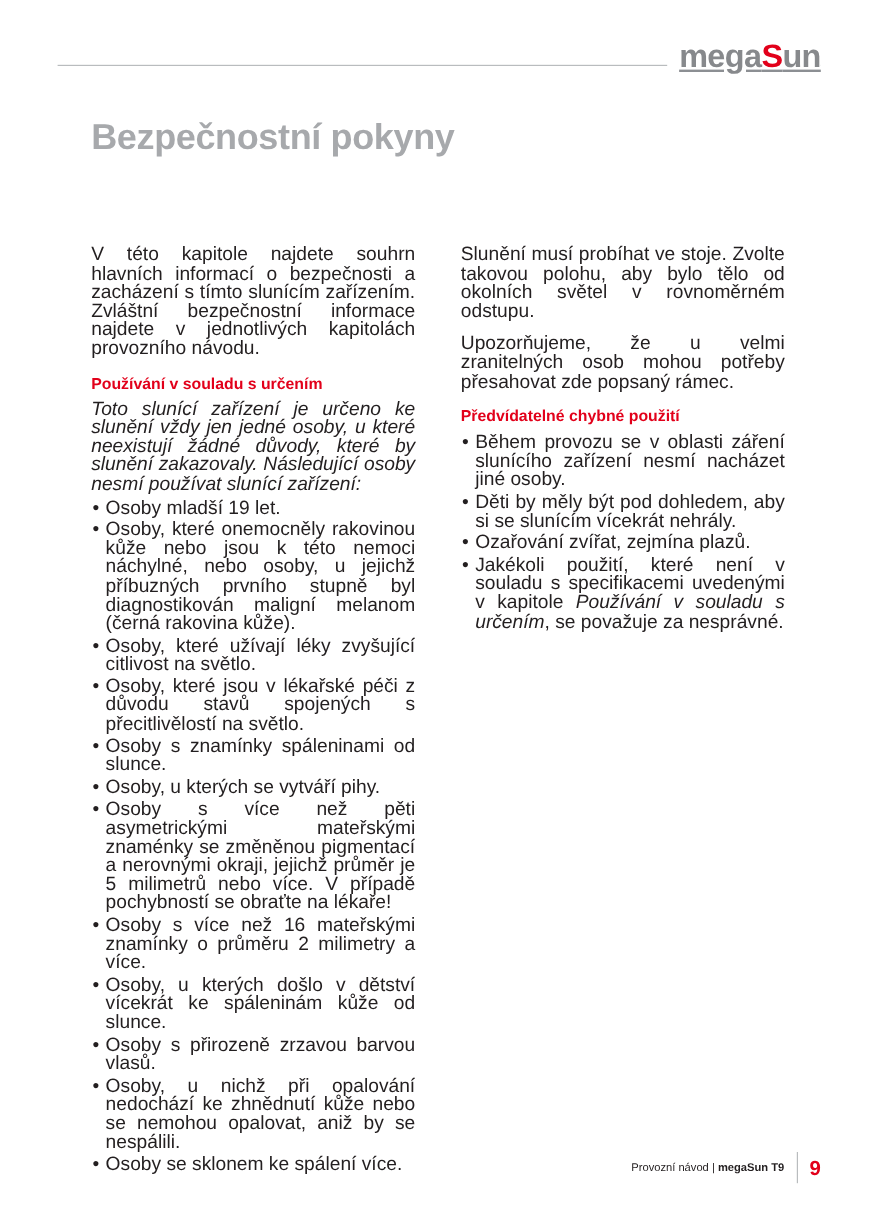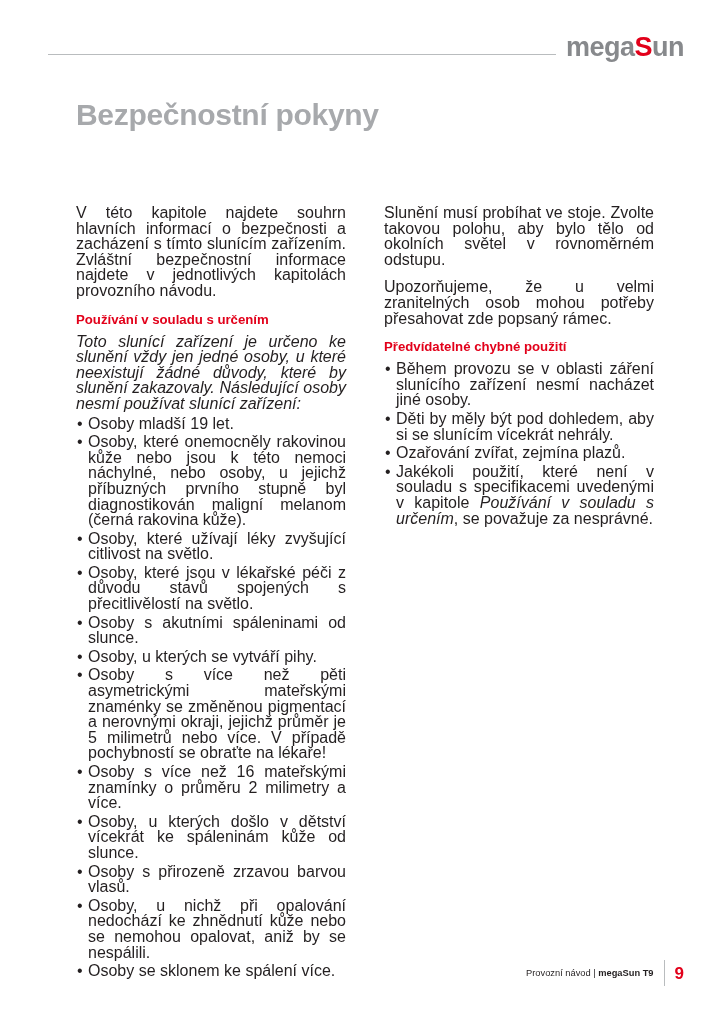--- a/index.html
+++ b/index.html
@@ -40,20 +40,21 @@
     position: absolute;
     right: 0;
     top: 6px;
     font-size: 27px;
     letter-spacing: -0.5px;
     font-weight: bold;
     color: #8c8f93;
     line-height: 1;
     background: #ffffff;
     padding-left: 10px;
+    text-decoration: underline;
   }
   .logo .mega { color: #87898c; font-weight: bold; }
   .logo .s { color: #e2001a; font-weight: bold; }
   .logo .un { color: #87898c; font-weight: bold; }
 
   
   .page-title {
     position: absolute;
     top: 98px;
     left: 76px;
@@ -153,21 +154,21 @@
 
     <div class="col col-left">
       <p>V této kapitole najdete souhrn hlavních informací o bezpečnosti a zacházení s tímto slunícím zařízením. Zvláštní bezpečnostní informace najdete v jednotlivých kapitolách provozního návodu.</p>
       <div class="section-heading">Používání v souladu s určením</div>
       <p class="tight">Toto slunící zařízení je určeno ke slunění vždy jen jedné osoby, u které neexistují žádné důvody, které by slunění zakazovaly. Následující osoby nesmí používat slunící zařízení:</p>
       <ul>
         <li>Osoby mladší 19 let.</li>
         <li>Osoby, které onemocněly rakovinou kůže nebo jsou k této nemoci náchylné, nebo osoby, u jejichž příbuzných prvního stupně byl diagnostikován maligní melanom (černá rakovina kůže).</li>
         <li>Osoby, které užívají léky zvyšující citlivost na světlo.</li>
         <li>Osoby, které jsou v lékařské péči z důvodu stavů spojených s přecitlivělostí na světlo.</li>
-        <li>Osoby s akutními spáleninami od slunce.</li>
+        <li>Osoby s znamínky spáleninami od slunce.</li>
         <li>Osoby, u kterých se vytváří pihy.</li>
         <li>Osoby s více než pěti asymetrickými mateřskými znaménky se změněnou pigmentací a nerovnými okraji, jejichž průměr je 5 milimetrů nebo více. V případě pochybností se obraťte na lékaře!</li>
         <li>Osoby s více než 16 mateřskými znamínky o průměru 2 milimetry a více.</li>
         <li>Osoby, u kterých došlo v dětství vícekrát ke spáleninám kůže od slunce.</li>
         <li>Osoby s přirozeně zrzavou barvou vlasů.</li>
         <li>Osoby, u nichž při opalování nedochází ke zhnědnutí kůže nebo se nemohou opalovat, aniž by se nespálili.</li>
         <li>Osoby se sklonem ke spálení více.</li>
       </ul>
     </div>
 

